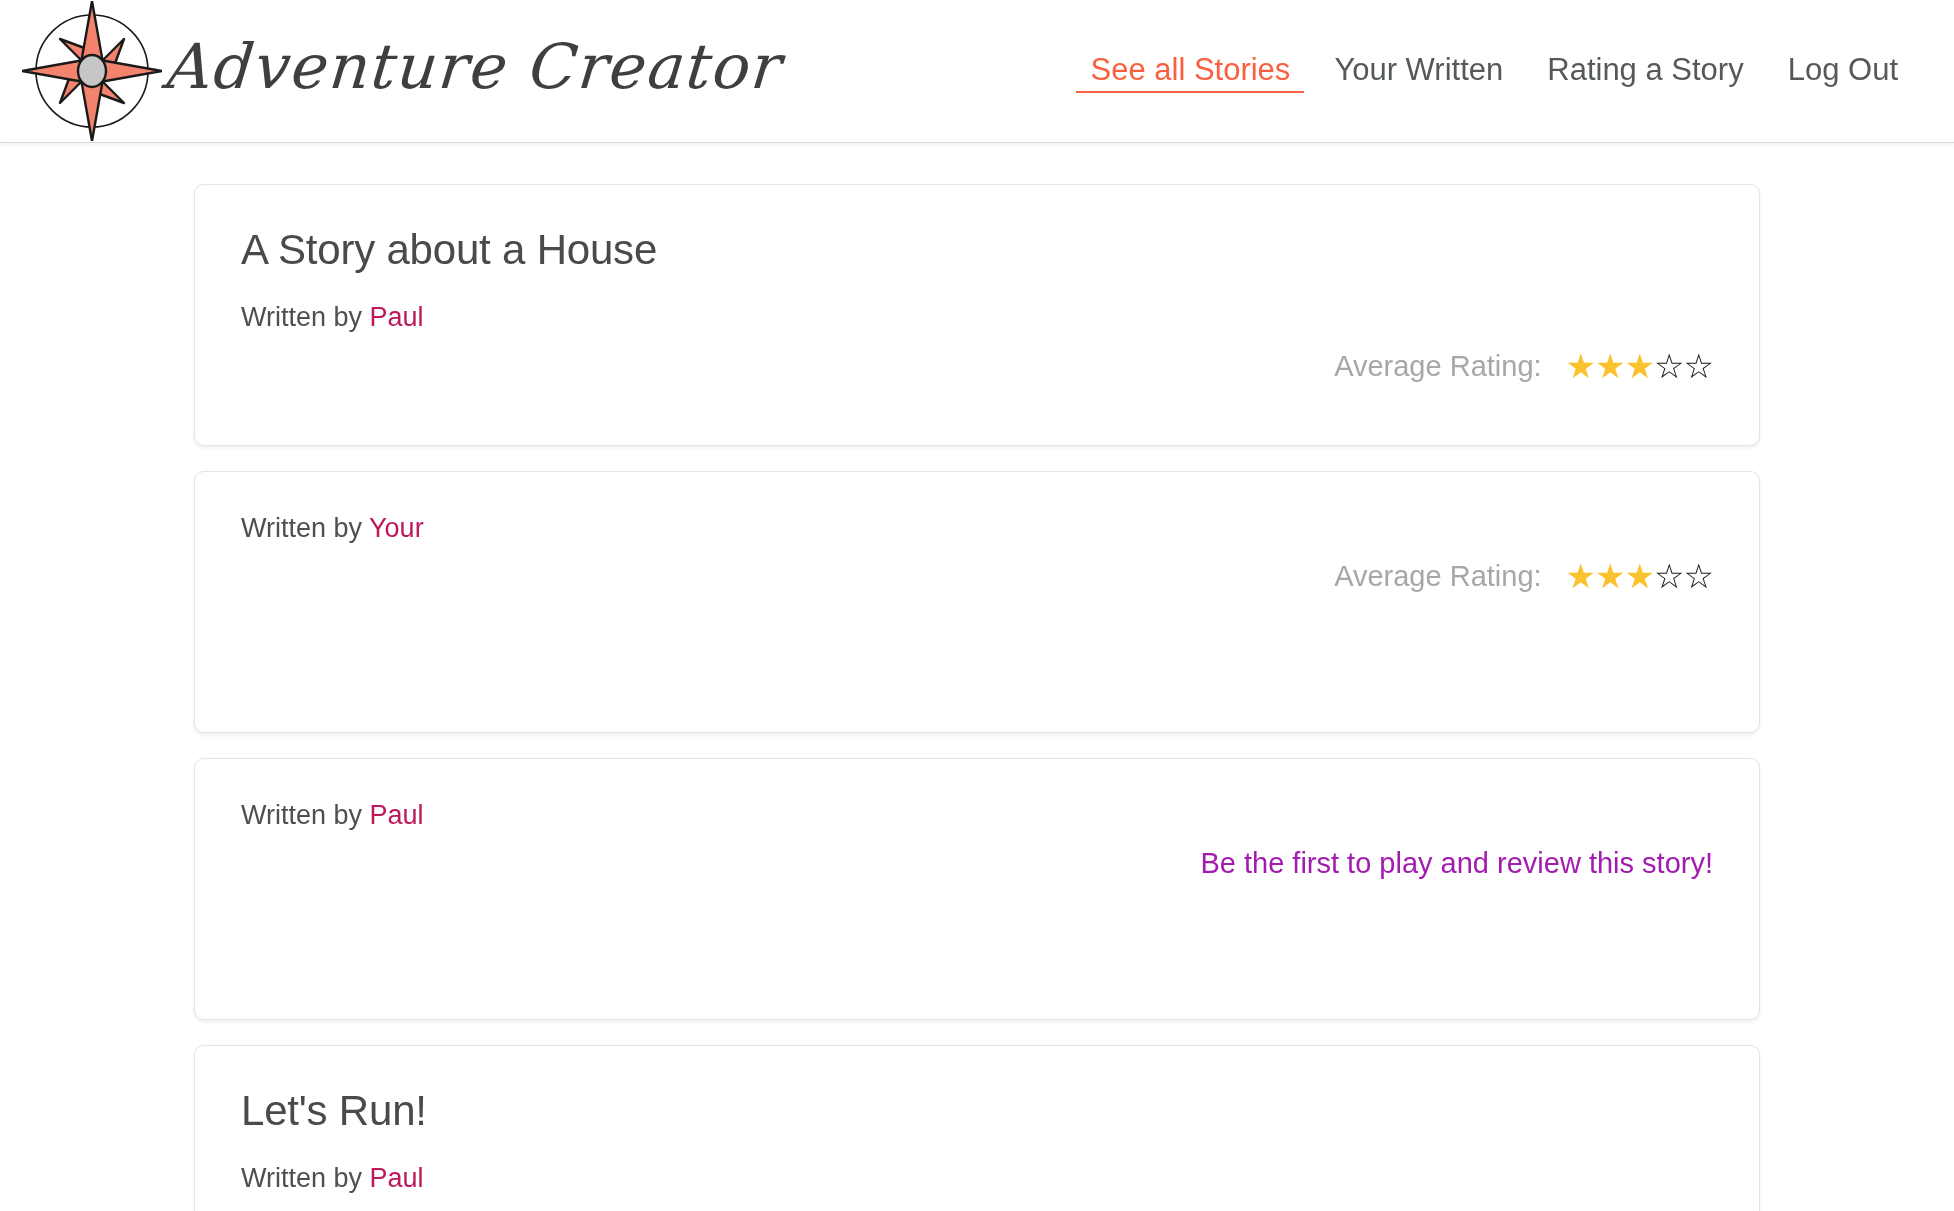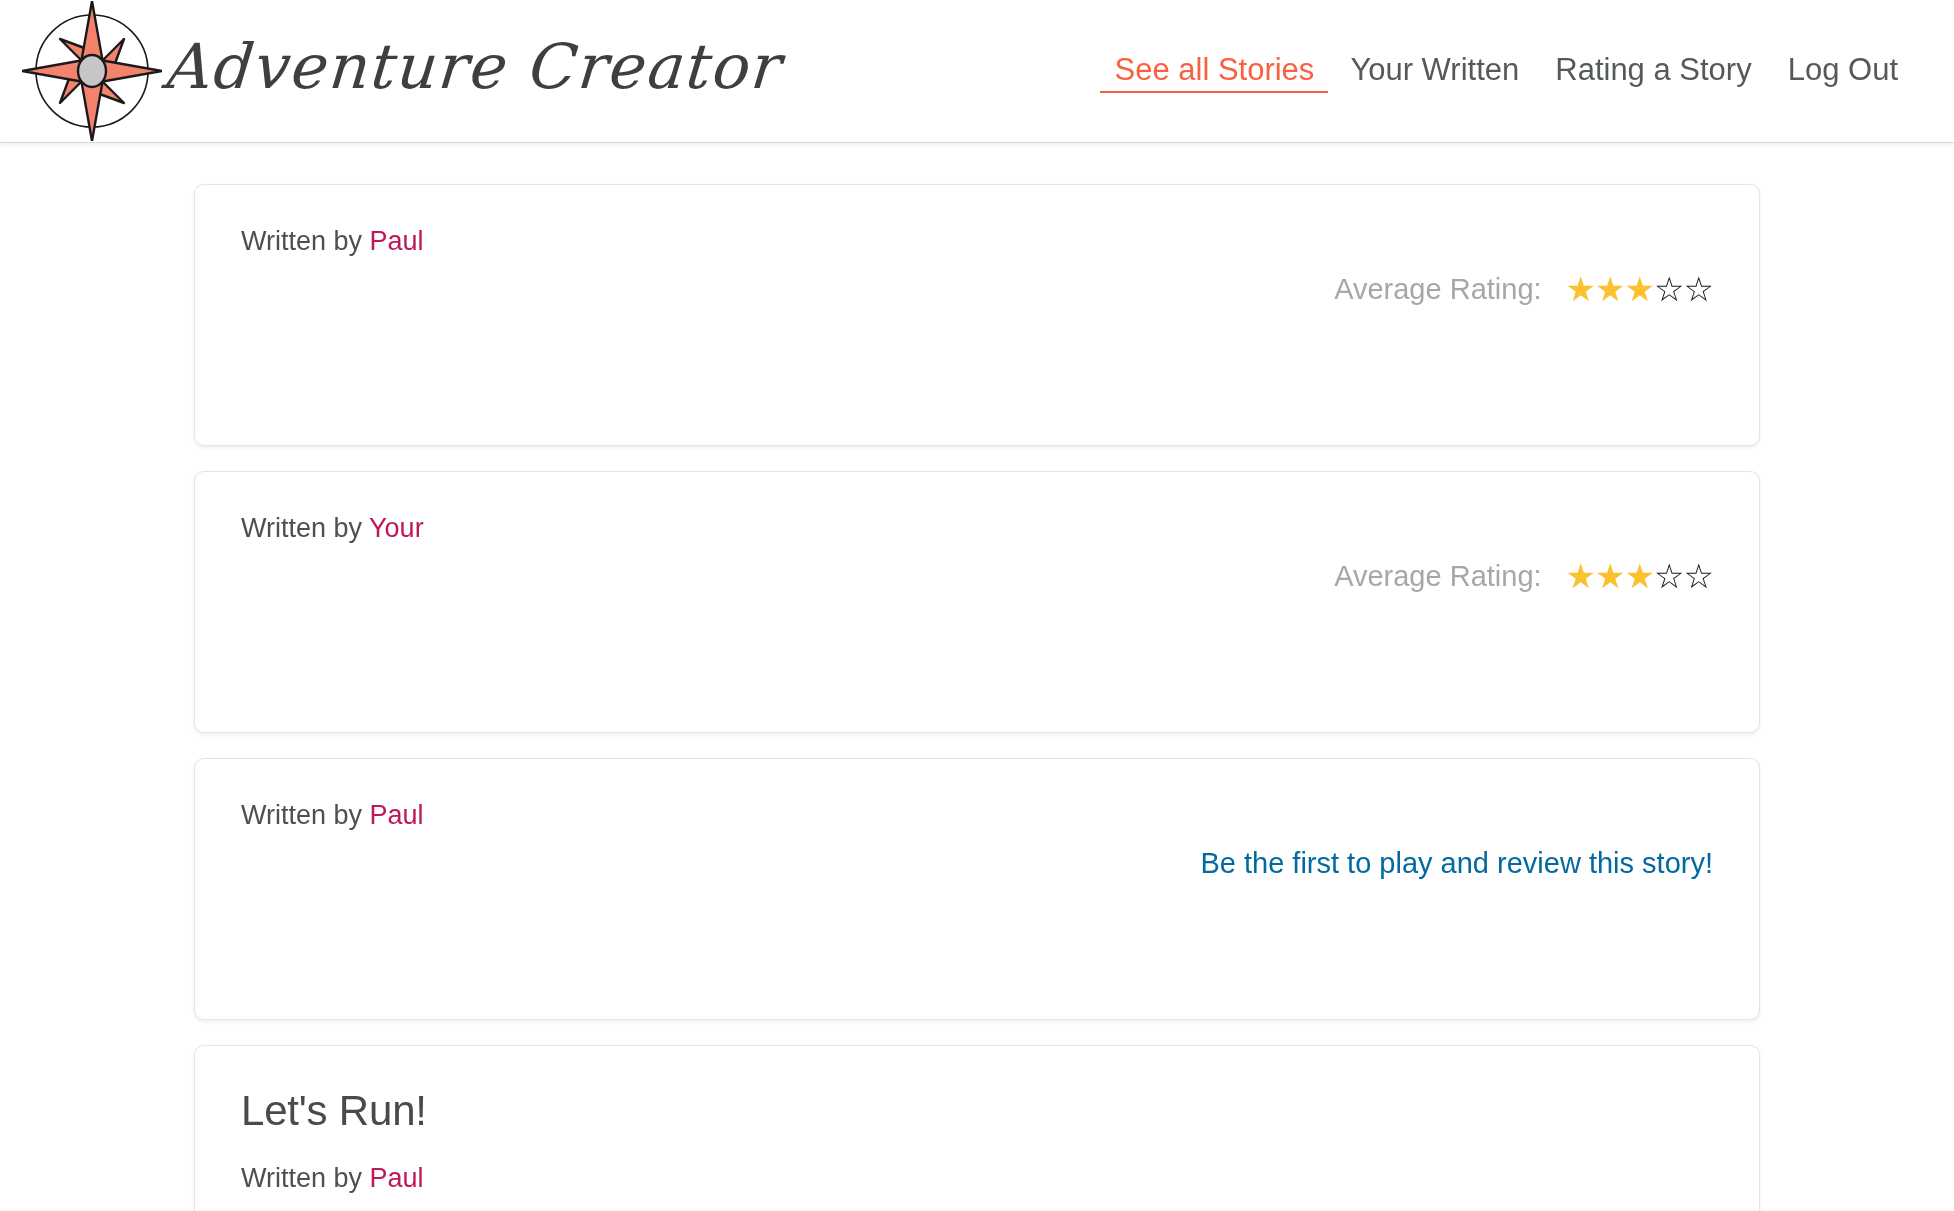--- a/index.html
+++ b/index.html
@@ -53,21 +53,21 @@
     transform: skewX(-6deg);
     white-space: nowrap;
     position: relative;
     top: -4px;
   }
 
   .main-nav {
     margin-left: auto;
     display: flex;
     align-items: center;
-    gap: 8px;
+    gap: 16px;
     padding-right: 0;
   }
 
   .nav-link {
     font-size: 31px;
     line-height: 1.1;
     color: #55595c;
     text-decoration: none;
     padding: 4px 14px 6px 14px;
     white-space: nowrap;
@@ -155,21 +155,21 @@
 
   .star-filled {
     color: #f9c22e;
   }
 
   .star-empty {
     color: #141414;
   }
 
   .no-rating-text {
-    color: #0369a1;
+    color: #a21caf;
   }
 </style>
 </head>
 <body>
 
 <header class="site-header">
 
   <a class="brand" href="#">
     <span class="brand-mark">
       <svg viewBox="0 0 140 140" width="140" height="140" aria-hidden="true">
@@ -203,20 +203,21 @@
     <a class="nav-link" href="#">Rating a Story</a>
     <a class="nav-link" href="#">Log Out</a>
   </nav>
 
 </header>
 
 <main class="stories-main">
   <div class="stories-list" id="stories-list">
 
   <article class="story-card">
+        <h2 class="story-title">A Story about a House</h2>
         <div class="story-byline"><span>Written by</span> <span class="story-author">Paul</span></div>
         <div class="story-meta">
           <span class="rating-label">Average Rating:</span>
           <span class="rating-stars">
             <span class="star-filled">★</span>
             <span class="star-filled">★</span>
             <span class="star-filled">★</span>
             <span class="star-empty">☆</span>
             <span class="star-empty">☆</span>
           </span>

